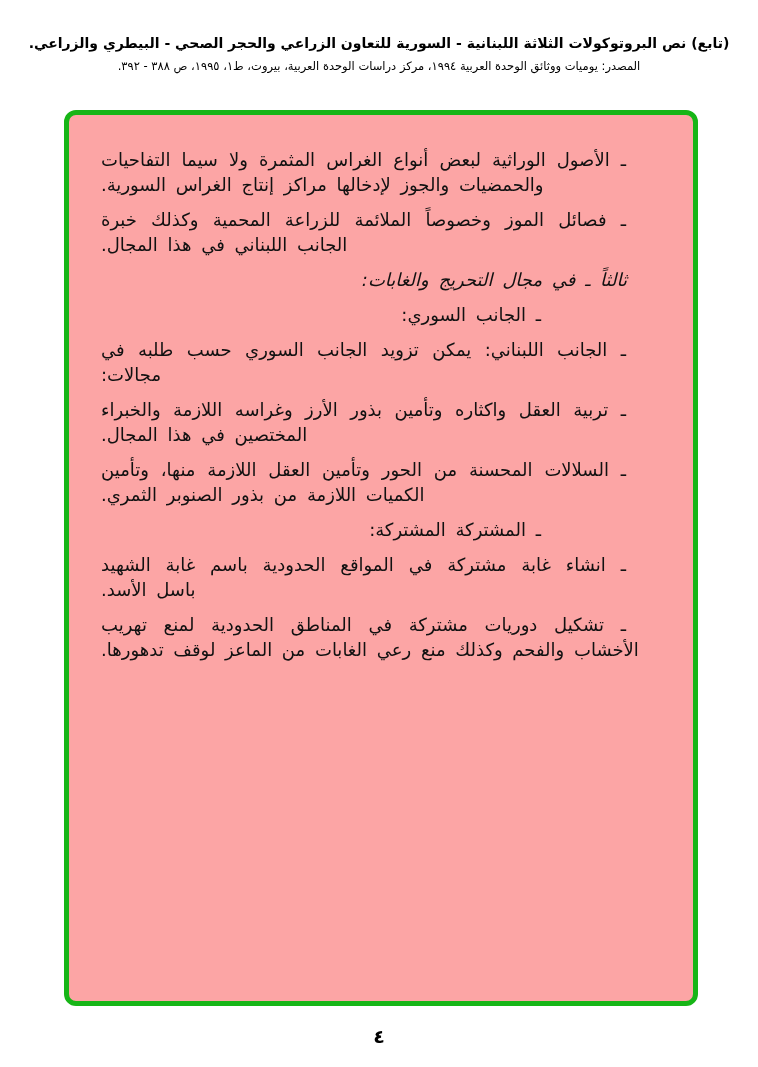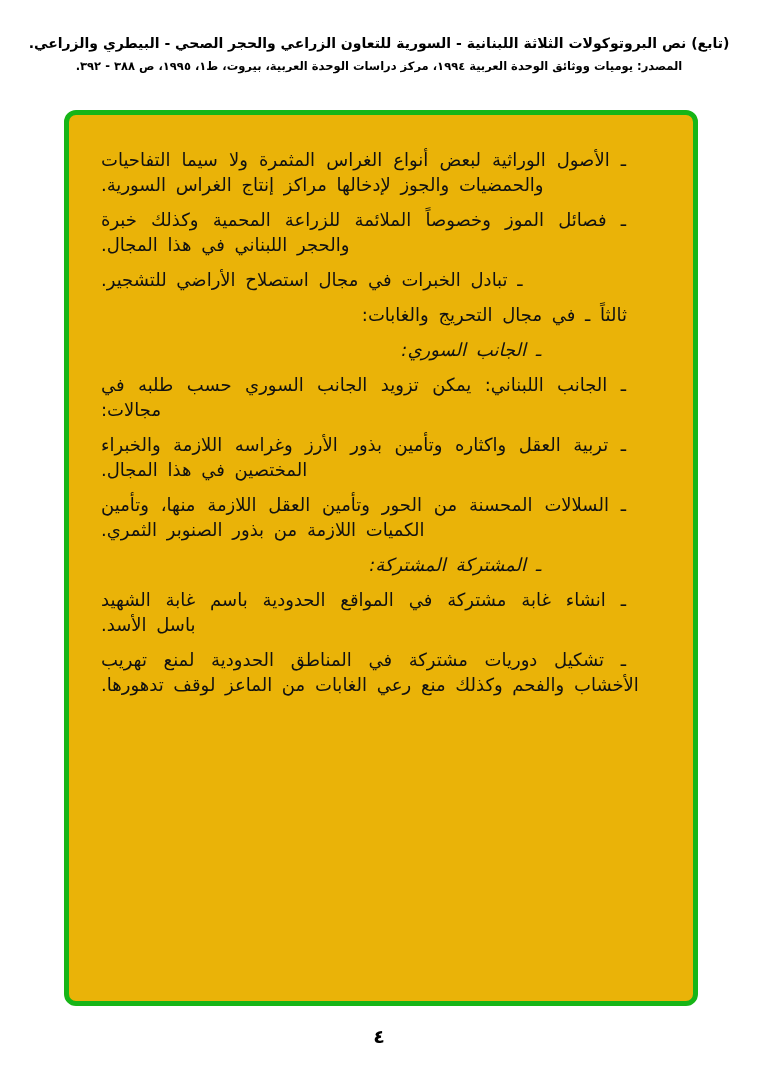--- a/index.html
+++ b/index.html
@@ -25,61 +25,61 @@
     color: #000000;
   }
   .doc-title {
     font-size: 14px;
     font-weight: bold;
     line-height: 22px;
     white-space: nowrap;
   }
   .doc-source {
     font-size: 11.5px;
-    font-weight: bold;
+    font-weight: normal;
     line-height: 18px;
     margin-top: 3px;
     white-space: nowrap;
   }
   .doc-frame {
     position: absolute;
     left: 64px;
     top: 110px;
     width: 634px;
     height: 896px;
     box-sizing: border-box;
     border: 5px solid var(--frame-green, #17B517);
     border-radius: 12px;
     padding: 32px 52px 0 32px;
     direction: rtl;
     overflow: hidden;
-    background: #eab308;
+    background: #fca5a5;
   }
   .doc-frame p {
     margin: 0 0 10px 0;
     font-size: 18px;
     line-height: 25px;
     color: #111111;
     text-align: justify;
     text-align-last: left;
     text-indent: 15px;
     word-spacing: 4px;
   }
   .doc-frame p.heading-major {
     text-align: left;
     text-align-last: right;
     text-indent: 0;
     padding-right: 14px;
+    font-style: italic;
   }
   .doc-frame p.heading-minor {
     text-align: right;
     text-align-last: right;
     text-indent: 0;
     padding-right: 100px;
-    font-style: italic;
   }
   .page-number {
     position: absolute;
     bottom: 20px;
     left: 0;
     right: 0;
     text-align: center;
     font-size: 19px;
     font-weight: bold;
     color: #000000;
@@ -89,22 +89,21 @@
 <body>
 
 <header class="page-header">
   <div class="doc-title">(تابع) نص البروتوكولات الثلاثة اللبنانية - السورية للتعاون الزراعي والحجر الصحي - البيطري والزراعي.</div>
   <div class="doc-source">المصدر: يوميات ووثائق الوحدة العربية ١٩٩٤، مركز دراسات الوحدة العربية، بيروت، ط١، ١٩٩٥، ص ٣٨٨ - ٣٩٢.</div>
 </header>
 
 <section class="doc-frame">
 
 <p class="body">ـ الأصول الوراثية لبعض أنواع الغراس المثمرة ولا سيما التفاحيات والحمضيات والجوز لإدخالها مراكز إنتاج الغراس السورية.</p>
-    <p class="body">ـ فصائل الموز وخصوصاً الملائمة للزراعة المحمية وكذلك خبرة والحجر اللبناني في هذا المجال.</p>
-    <p class="body">ـ تبادل الخبرات في مجال استصلاح الأراضي للتشجير.</p>
+    <p class="body">ـ فصائل الموز وخصوصاً الملائمة للزراعة المحمية وكذلك خبرة الجانب اللبناني في هذا المجال.</p>
     <p class="heading-major">ثالثاً ـ في مجال التحريج والغابات:</p>
     <p class="heading-minor">ـ الجانب السوري:</p>
     <p class="body">ـ الجانب اللبناني: يمكن تزويد الجانب السوري حسب طلبه في مجالات:</p>
     <p class="body">ـ تربية العقل واكثاره وتأمين بذور الأرز وغراسه اللازمة والخبراء المختصين في هذا المجال.</p>
     <p class="body">ـ السلالات المحسنة من الحور وتأمين العقل اللازمة منها، وتأمين الكميات اللازمة من بذور الصنوبر الثمري.</p>
     <p class="heading-minor">ـ المشتركة المشتركة:</p>
     <p class="body">ـ انشاء غابة مشتركة في المواقع الحدودية باسم غابة الشهيد باسل الأسد.</p>
     <p class="body">ـ تشكيل دوريات مشتركة في المناطق الحدودية لمنع تهريب الأخشاب والفحم وكذلك منع رعي الغابات من الماعز لوقف تدهورها.</p>
   </section>
 

